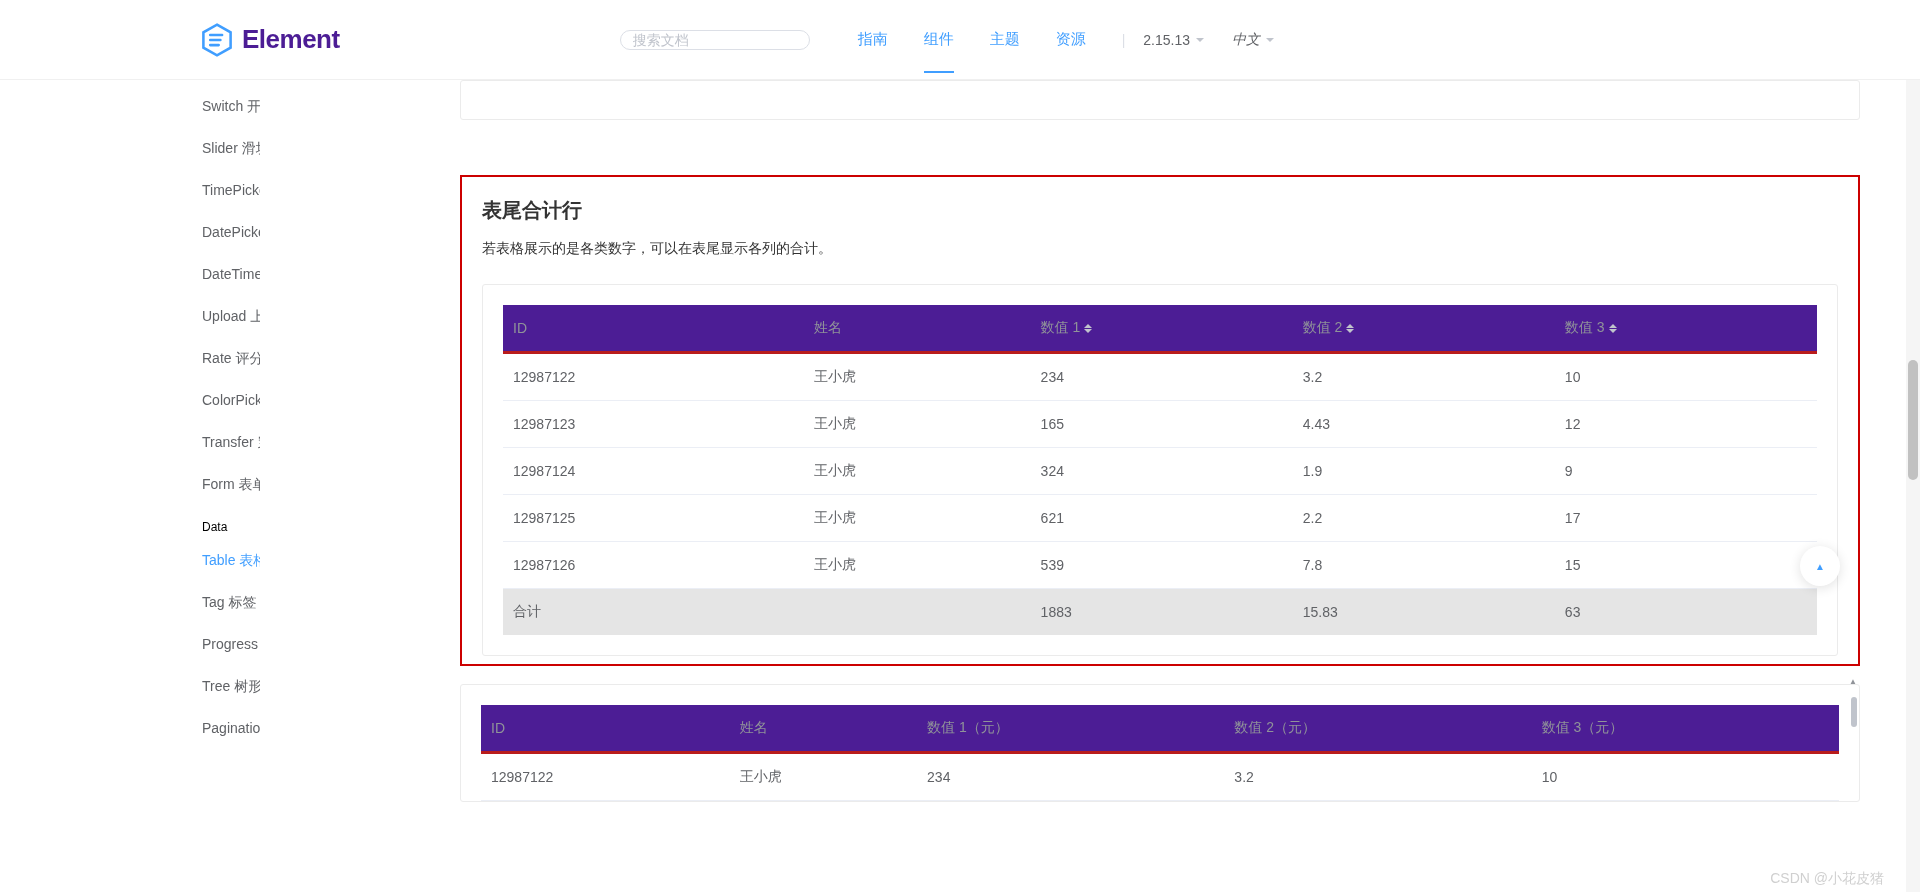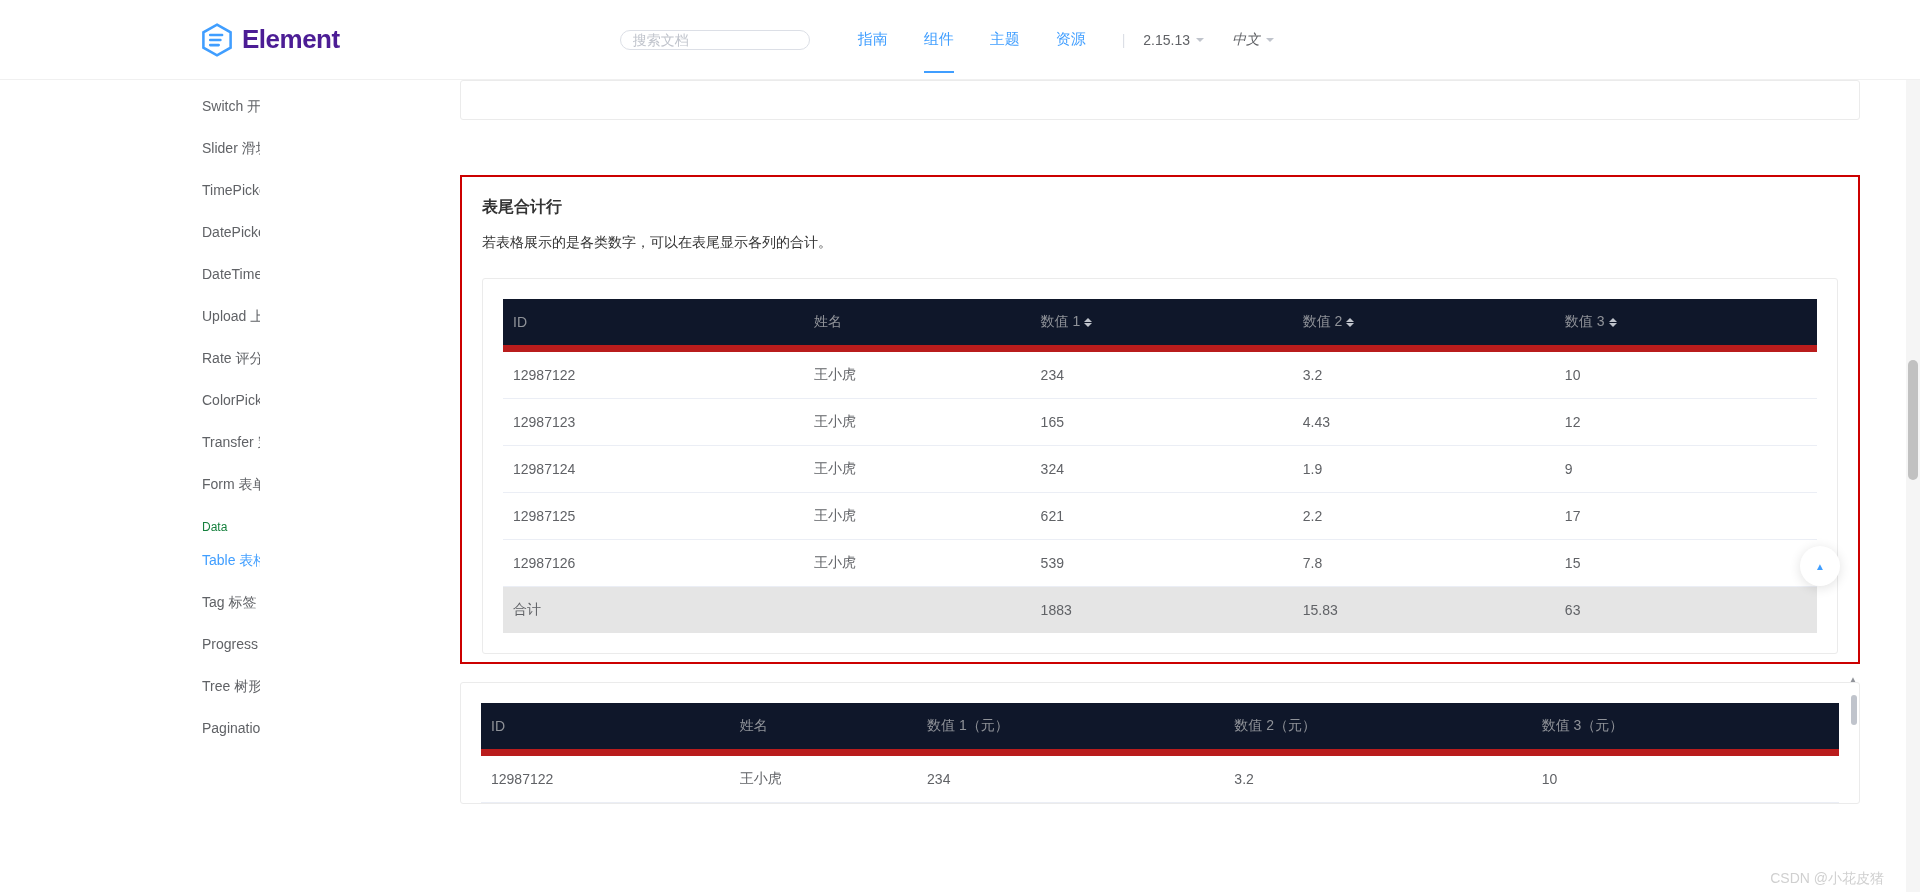--- a/index.html
+++ b/index.html
@@ -90,41 +90,41 @@
     .side-item {
       font-size: 14px;
       color: #606266;
       padding: 12px 0;
       white-space: nowrap;
       cursor: pointer;
     }
     .side-item.active { color: #409EFF; }
     .side-group {
       font-size: 12px;
-      color: #15803d;
+      color: #000000;
       padding: 14px 0 6px;
     }
     .content {
       flex: 1;
       margin-left: 200px;
       padding-right: 60px;
       position: relative;
     }
     .demo-card {
       border: 1px solid #ebebeb;
       border-radius: 3px;
       height: 40px;
       margin-bottom: 55px;
     }
     .highlight-box {
       border: 2px solid #cc0000;
       padding: 14px 20px 8px;
     }
     .section-title {
-      font-size: 16px;
+      font-size: 20px;
       color: #333;
       margin: 6px 0 16px;
     }
     .section-desc {
       font-size: 14px;
       color: #333;
       margin-bottom: 26px;
     }
     .demo-block {
       border: 1px solid #ebebeb;
@@ -135,23 +135,23 @@
     table {
       width: 100%;
       border-collapse: collapse;
       font-size: 14px;
       color: #606266;
     }
     thead th {
       text-align: left;
       padding: 14px 10px;
       color: #909399;
-      border-bottom: 7px solid #b91c1c;
+      border-bottom: 3px solid #b91c1c;
       font-weight: 500;
-      background: #0f172a;
+      background: #4c1d95;
     }
     tbody td {
       padding: 14px 10px;
       border-bottom: 1px solid #ebeef5;
     }
     tfoot td {
       padding: 14px 10px;
       background: #e5e5e5;
       color: #606266;
     }

